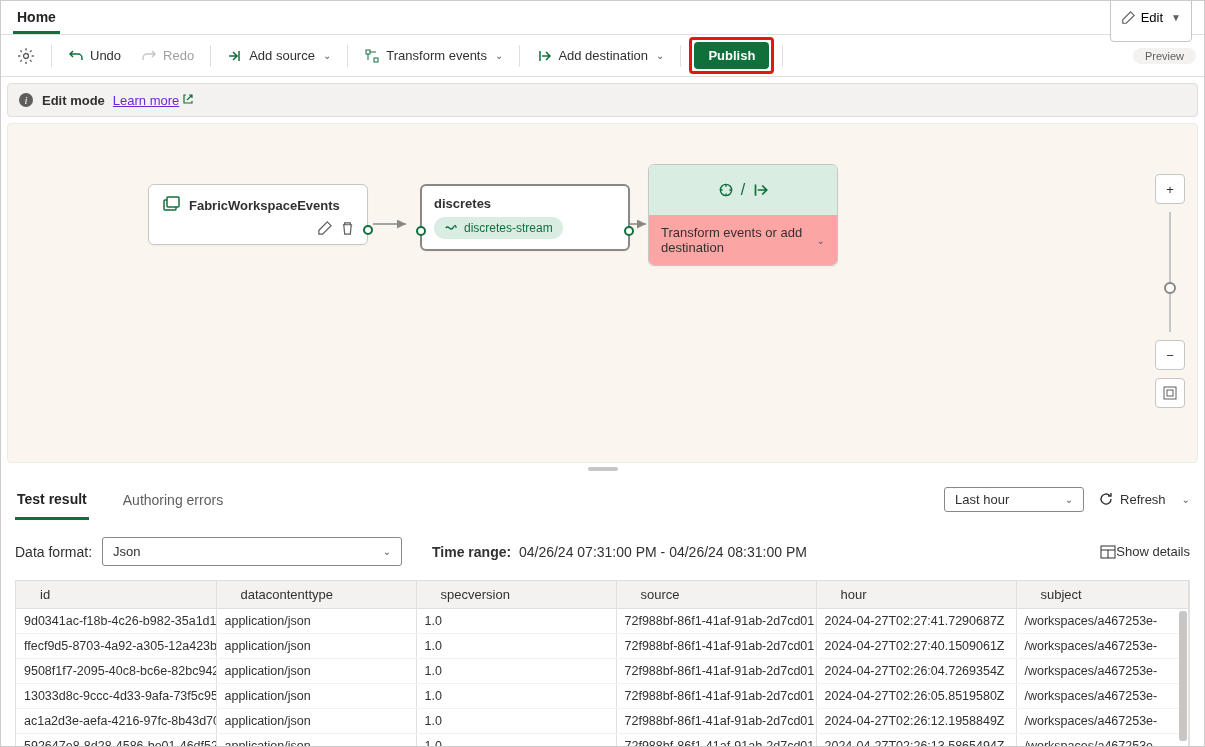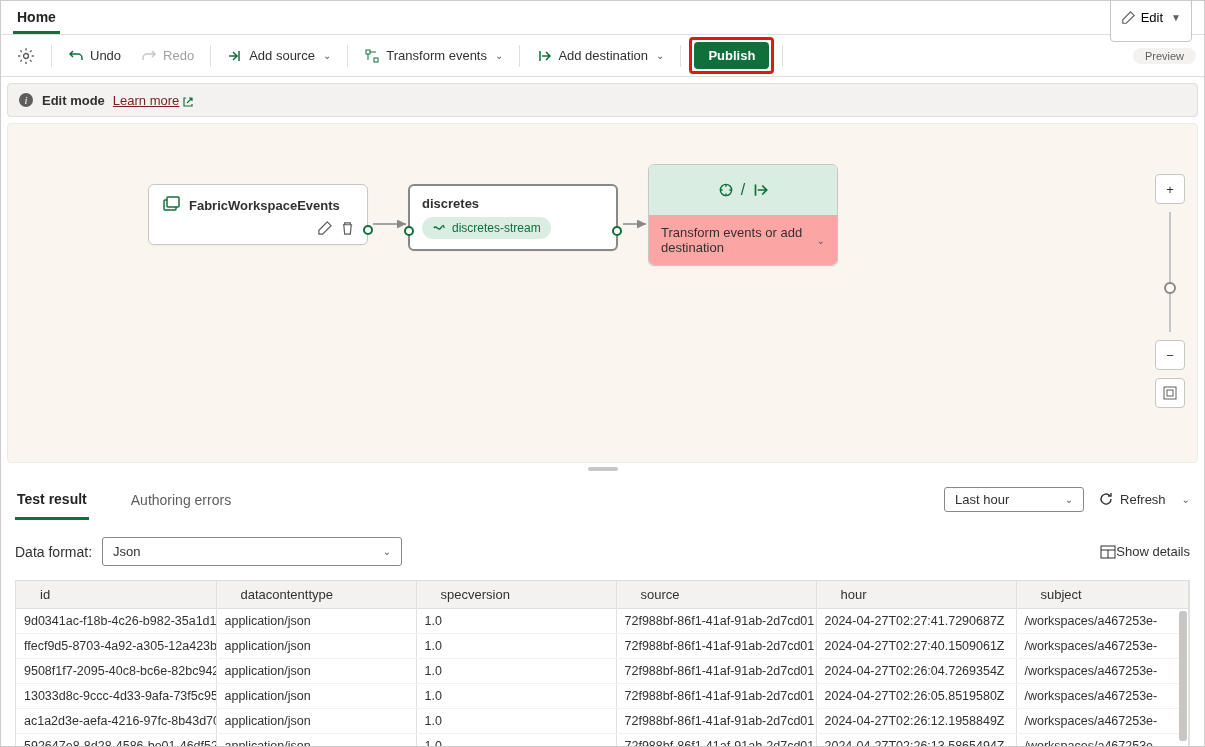--- a/index.html
+++ b/index.html
@@ -16,29 +16,29 @@
 .tool-btn.disabled { color: #a19f9d; cursor: default; }
 .vsep { width: 1px; height: 22px; background: #e1dfdd; margin: 0 4px; }
 .chev { font-size: 10px; color: #605e5c; margin-left: 2px; }
 .publish-btn { background: #0f703b; color: #fff; font-weight: 600; padding: 6px 14px; border-radius: 4px; border: none; cursor: pointer; font-size: 13px; }
 .publish-wrap { border: 3px solid #e3170a; border-radius: 4px; padding: 2px; }
 .preview-pill { margin-left: auto; background: #f3f2f1; color: #605e5c; border-radius: 10px; padding: 2px 12px; font-size: 11px; }
 
 
 .mode-bar { background: #f3f2f1; border: 1px solid #e1dfdd; margin: 6px; border-radius: 4px; padding: 8px 10px; display: flex; align-items: center; gap: 8px; font-size: 13px; }
 .mode-bar .title { font-weight: 600; }
-.mode-bar .learn { color: #7f1d1d; text-decoration: underline; cursor: pointer; display: inline-flex; align-items: flex-end; gap: 3px; }
+.mode-bar .learn { color: #6d28d9; text-decoration: underline; cursor: pointer; display: inline-flex; align-items: flex-start; gap: 3px; }
 
 
 .canvas { position: relative; height: 340px; margin: 0 6px; background: #faf6ef; border: 1px solid #edebe9; border-radius: 4px; overflow: hidden; }
 .node { position: absolute; background: #fff; border: 1px solid #c8c6c4; border-radius: 6px; box-shadow: 0 1px 2px rgba(0,0,0,0.04); }
 .node-src { left: 140px; top: 60px; width: 220px; padding: 10px 12px 8px; }
 .node-src .row1 { display: flex; align-items: center; gap: 8px; font-weight: 600; }
 .node-src .row2 { display: flex; justify-content: flex-end; gap: 8px; margin-top: 6px; color: #605e5c; }
-.node-mid { left: 400px; top: 60px; width: 210px; padding: 10px 12px; border-width: 2px; border-color: #8a8886; }
+.node-mid { left: 412px; top: 60px; width: 210px; padding: 10px 12px; border-width: 2px; border-color: #8a8886; }
 .node-mid .title { font-weight: 600; margin-bottom: 6px; }
 .node-mid .chip { background: #d9ede3; border-radius: 12px; padding: 4px 10px; font-size: 12px; display: inline-flex; align-items: center; gap: 6px; color: #0f703b; }
 .node-dst { left: 640px; top: 40px; width: 190px; border: 1px solid #c8c6c4; border-radius: 6px; overflow: hidden; }
 .node-dst .top { background: #d9ede3; height: 50px; display: flex; align-items: center; justify-content: center; gap: 6px; font-size: 16px; color: #0f703b; }
 .node-dst .bot { background: #fca5a5; padding: 10px 12px; font-size: 13px; display: flex; align-items: center; justify-content: space-between; }
 .port { width: 10px; height: 10px; border: 2px solid #0f703b; border-radius: 50%; background: #fff; position: absolute; }
 .node-src .port { right: -6px; top: 40px; }
 .node-mid .port-l { left: -6px; top: 40px; }
 .node-mid .port-r { right: -6px; top: 40px; }
 svg.edges { position: absolute; top: 0; left: 0; width: 100%; height: 100%; pointer-events: none; }
@@ -48,21 +48,21 @@
 .zoom .btn { width: 30px; height: 30px; border: 1px solid #c8c6c4; border-radius: 4px; background: #fff; display: flex; align-items: center; justify-content: center; cursor: pointer; }
 .zoom .track { width: 2px; height: 120px; background: #c8c6c4; position: relative; }
 .zoom .thumb { width: 12px; height: 12px; border: 2px solid #8a8886; border-radius: 50%; background: #fff; position: absolute; left: -5px; top: 70px; }
 
 
 .drag { height: 12px; display: flex; align-items: center; justify-content: center; }
 .drag .h { width: 30px; height: 4px; background: #c8c6c4; border-radius: 2px; }
 
 
 .panel { padding: 0 14px; }
-.panel-tabs { display: flex; align-items: center; height: 48px; border-bottom: none; gap: 40px; justify-content: center; }
+.panel-tabs { display: flex; align-items: center; height: 48px; border-bottom: none; gap: 32px; justify-content: center; }
 .ptab { font-size: 14px; padding: 12px 2px 10px; color: #605e5c; cursor: pointer; }
 .ptab.active { font-weight: 600; color: #242424; border-bottom: 3px solid #0f703b; }
 .panel-right { margin-left: auto; display: flex; align-items: center; gap: 14px; }
 .sel { border: 1px solid #8a8886; border-radius: 3px; padding: 4px 10px; width: 140px; display: flex; justify-content: space-between; align-items: center; cursor: pointer; }
 .refresh { display: flex; align-items: center; gap: 6px; cursor: pointer; }
 
 .filters { display: flex; align-items: center; padding: 14px 0; gap: 10px; }
 .filters .lbl { font-size: 14px; }
 .filters .sel-wide { border: 1px solid #8a8886; border-radius: 3px; padding: 6px 10px; width: 300px; display: flex; justify-content: space-between; align-items: center; cursor: pointer; }
 .trange { margin-left: 20px; font-size: 14px; }
@@ -262,20 +262,24 @@
       <span class="chev">⌄</span>
     </div>
   </div>
 
   <div class="filters">
     <span class="lbl">Data format:</span>
     <div class="sel-wide">
       <span>Json</span>
       <span class="chev">⌄</span>
     </div>
+    <span class="trange">
+      <span class="k">Time range:</span>
+      &nbsp;<span>04/26/24 07:31:00 PM - 04/26/24 08:31:00 PM</span>
+    </span>
     <div class="showdet">
       <svg width="16" height="14" viewBox="0 0 16 14">
           <rect x="1" y="1" width="14" height="12" fill="none" stroke="#323130"></rect>
           <path d="M1 5h14M8 5v8" stroke="#323130"></path>
         </svg>
       <span>Show details</span>
     </div>
   </div>
 
   <div class="tbl-wrap">

